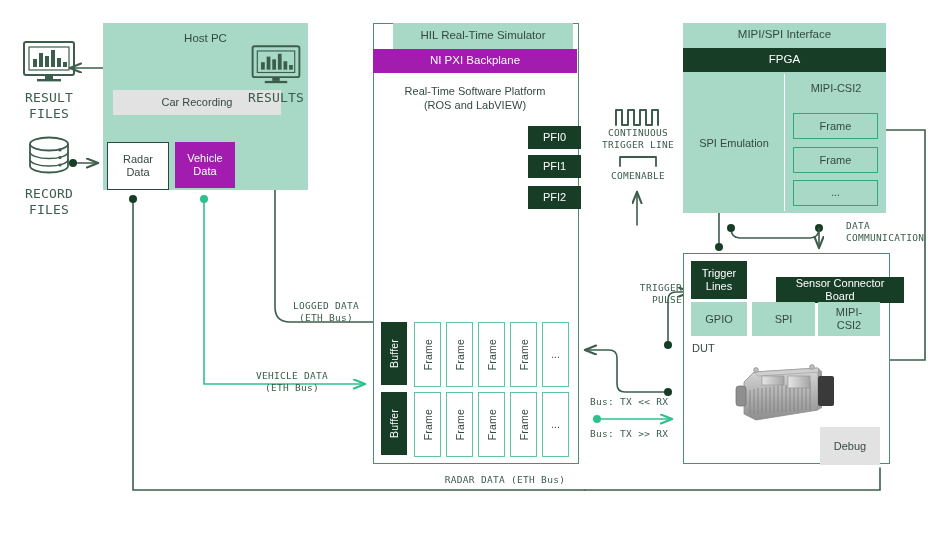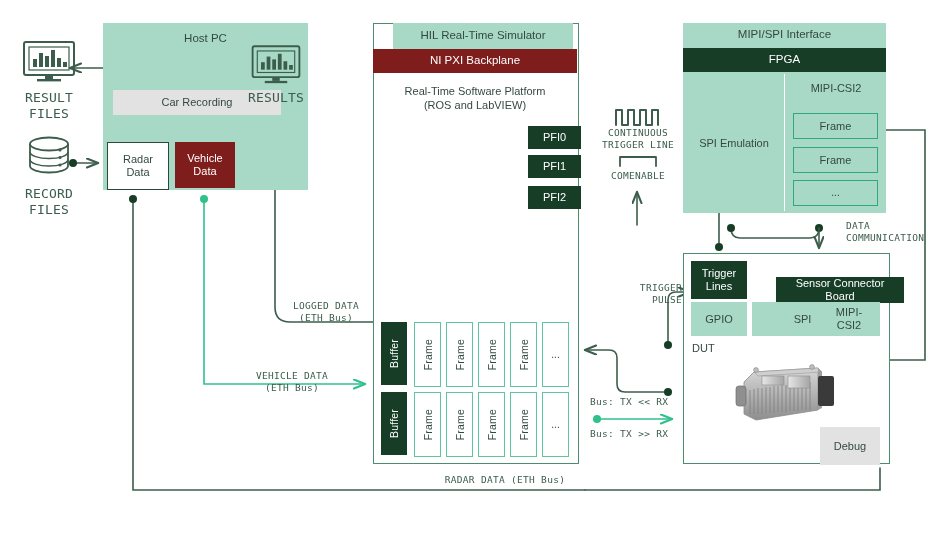--- a/index.html
+++ b/index.html
@@ -7,21 +7,21 @@
     font-family:"Liberation Sans", sans-serif;
     width:950px;height:535px;position:relative;overflow:hidden;
     color:#2f4f43;
   }
   #stage{position:absolute;left:0;top:0;width:950px;height:535px;}
   .abs{position:absolute;}
   svg.layer{position:absolute;left:0;top:0;width:950px;height:535px;pointer-events:none;}
 
   
   .block-light{background:#a8d8c6;}
-  .block-mid{background:#7f1d1d;}
+  .block-mid{background:#a21caf;}
   .block-dark{background:#173d27;}
   .block-white{background:#ffffff;border:1px solid #5aa98a;}
   .block-grey{background:#e2e2e2;}
 
   .ttl{
     display:flex;align-items:center;justify-content:center;
     text-align:center;line-height:1.15;
   }
   .t-head{font-size:11.5px;color:#33493f;}
   .t-head-w{font-size:11.5px;color:#ffffff;}
@@ -247,21 +247,21 @@
   <div class="abs block-light ttl t-small" style="left:793px;top:180px;width:83px;height:24px;border:1.3px solid #2fa880;">...</div>
 
   <div class="abs block-white" style="left:683px;top:253px;width:205px;height:209px;border:1px solid #4d8c6e;"></div>
 
   <div class="abs block-dark ttl t-body-w" style="left:691px;top:261px;width:56px;height:38px;white-space:pre-line;line-height:1.2;">Trigger
 Lines</div>
   <div class="abs block-dark ttl t-body-w" style="left:776px;top:261px;width:128px;height:26px;white-space:pre-line;line-height:1.2;margin-top:16px;">Sensor Connector
 Board</div>
 
   <div class="abs block-light ttl t-body" style="left:691px;top:302px;width:56px;height:34px;">GPIO</div>
-  <div class="abs block-light ttl t-body" style="left:752px;top:302px;width:63px;height:34px;padding-left:19px;">SPI</div>
+  <div class="abs block-light ttl t-body" style="left:752px;top:302px;width:63px;height:34px;">SPI</div>
   <div class="abs block-light ttl t-body" style="left:818px;top:302px;width:62px;height:34px;white-space:pre-line;line-height:1.15;">MIPI-
 CSI2</div>
 
   <div class="abs t-body" style="left:692px;top:342px;width:60px;">DUT</div>
 
   <div class="abs" style="left:726px;top:358px;width:118px;height:78px;">
     <svg width="118" height="78" viewBox="0 0 118 78">
       <defs>
         <linearGradient id="mg1" x1="0" y1="0" x2="0" y2="1">
           <stop offset="0%" stop-color="#d9d9d9"></stop>

